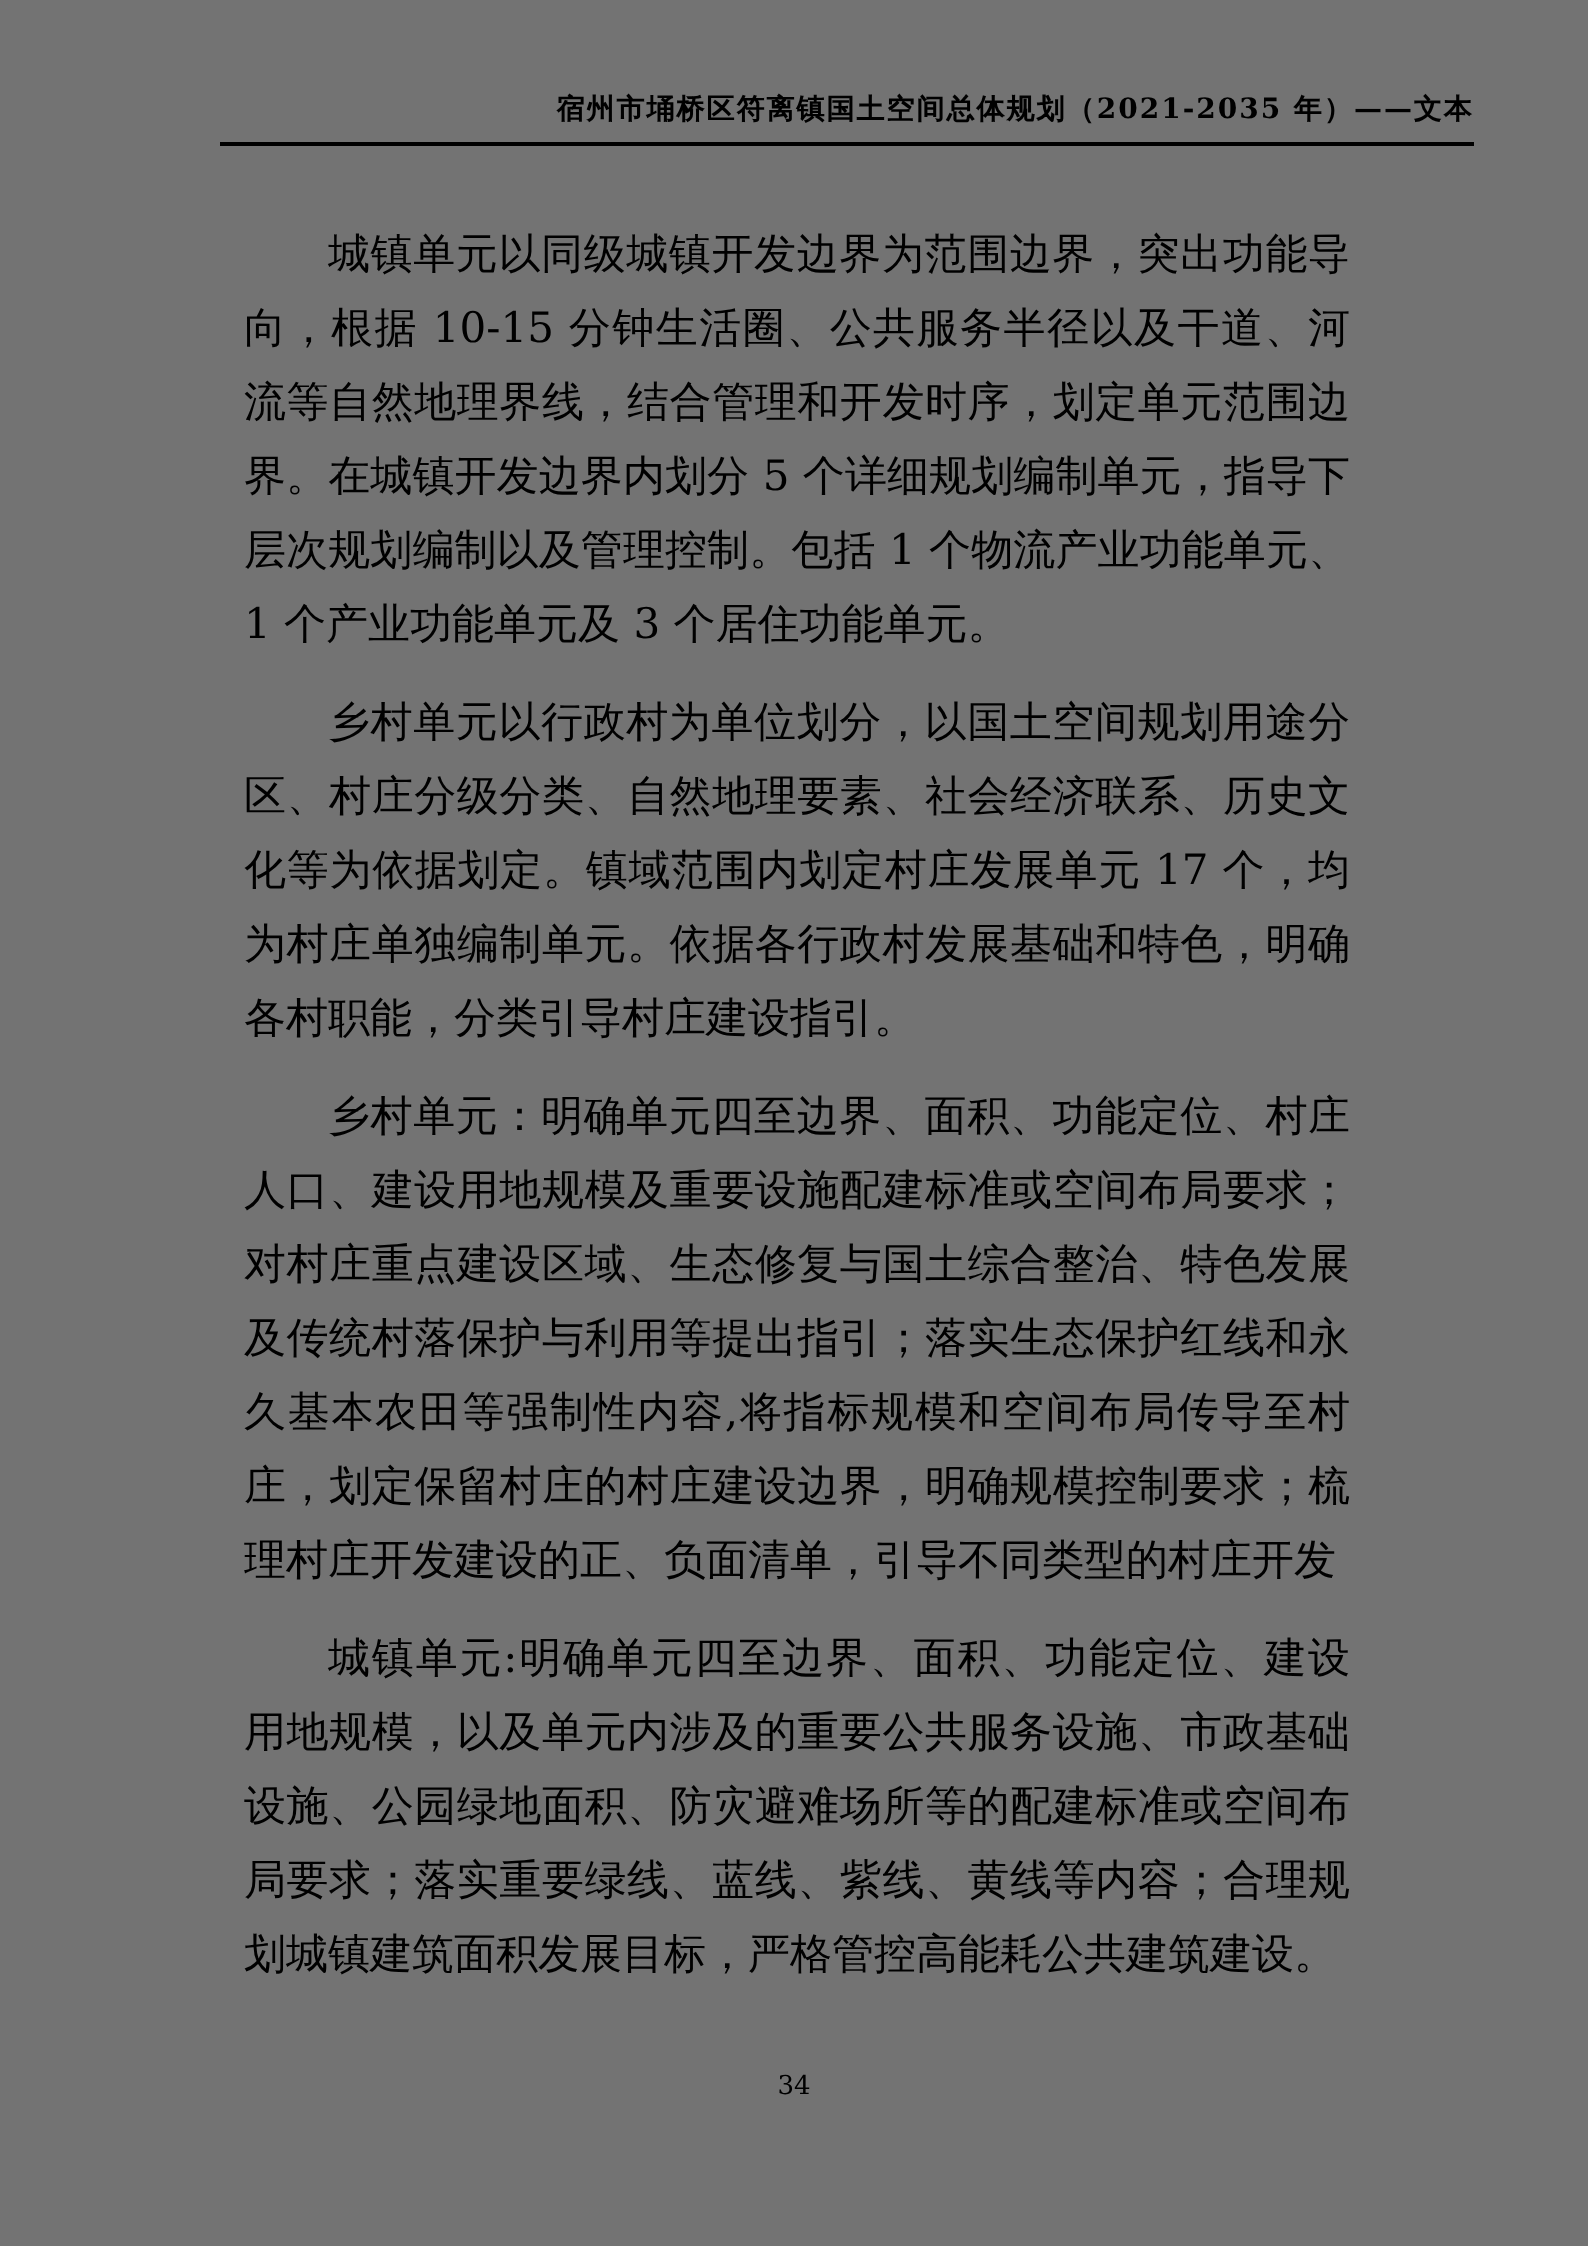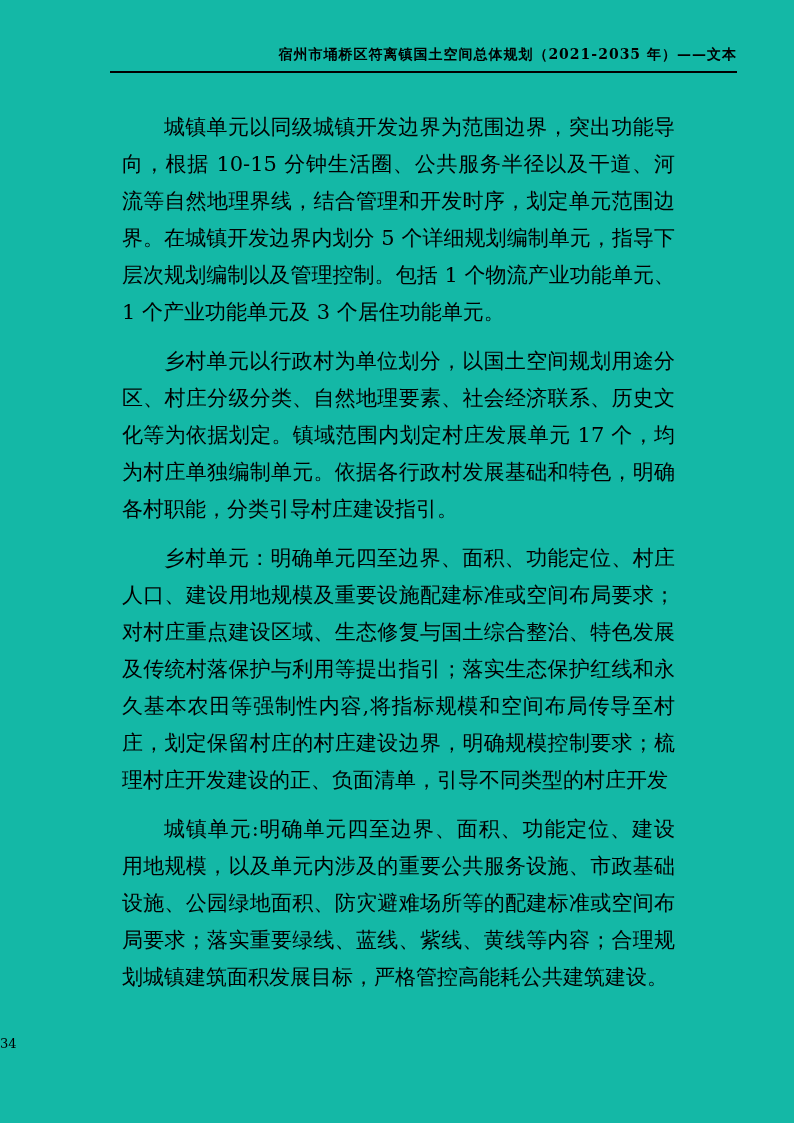--- a/index.html
+++ b/index.html
@@ -5,21 +5,21 @@
   html, body {
     margin: 0;
     padding: 0;
     background: #ffffff;
   }
   .page {
     position: relative;
     width: 794px;
     height: 1123px;
     margin: 0 auto;
-    background: #14b8a6;
+    background: #737373;
     color: #000000;
     font-family: "DejaVu Serif", "Liberation Serif", serif;
     overflow: hidden;
   }
   .running-header {
     position: absolute;
     top: 46px;
     left: 110px;
     width: 627px;
     text-align: right;
@@ -57,20 +57,21 @@
     white-space: nowrap;
   }
   .article-heading .heading-number {
     margin-right: 14px;
   }
   .page-footer {
     position: absolute;
     top: 1036px;
     left: 0;
     width: 100%;
+    text-align: center;
     font-size: 13px;
     line-height: 16px;
   }
 </style>
 </head>
 <body>
 
 <div class="page">
 
   <div class="running-header">

